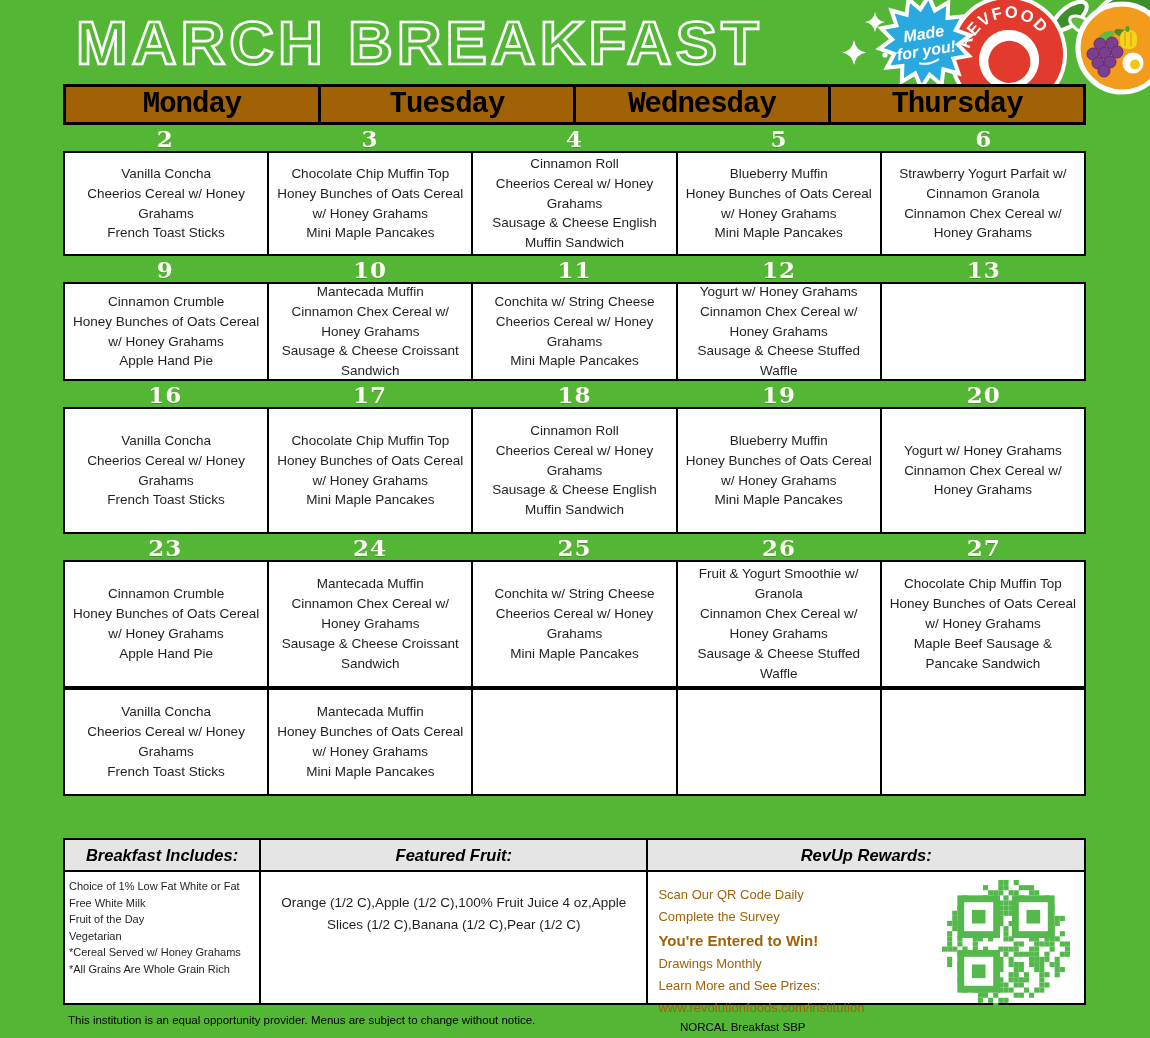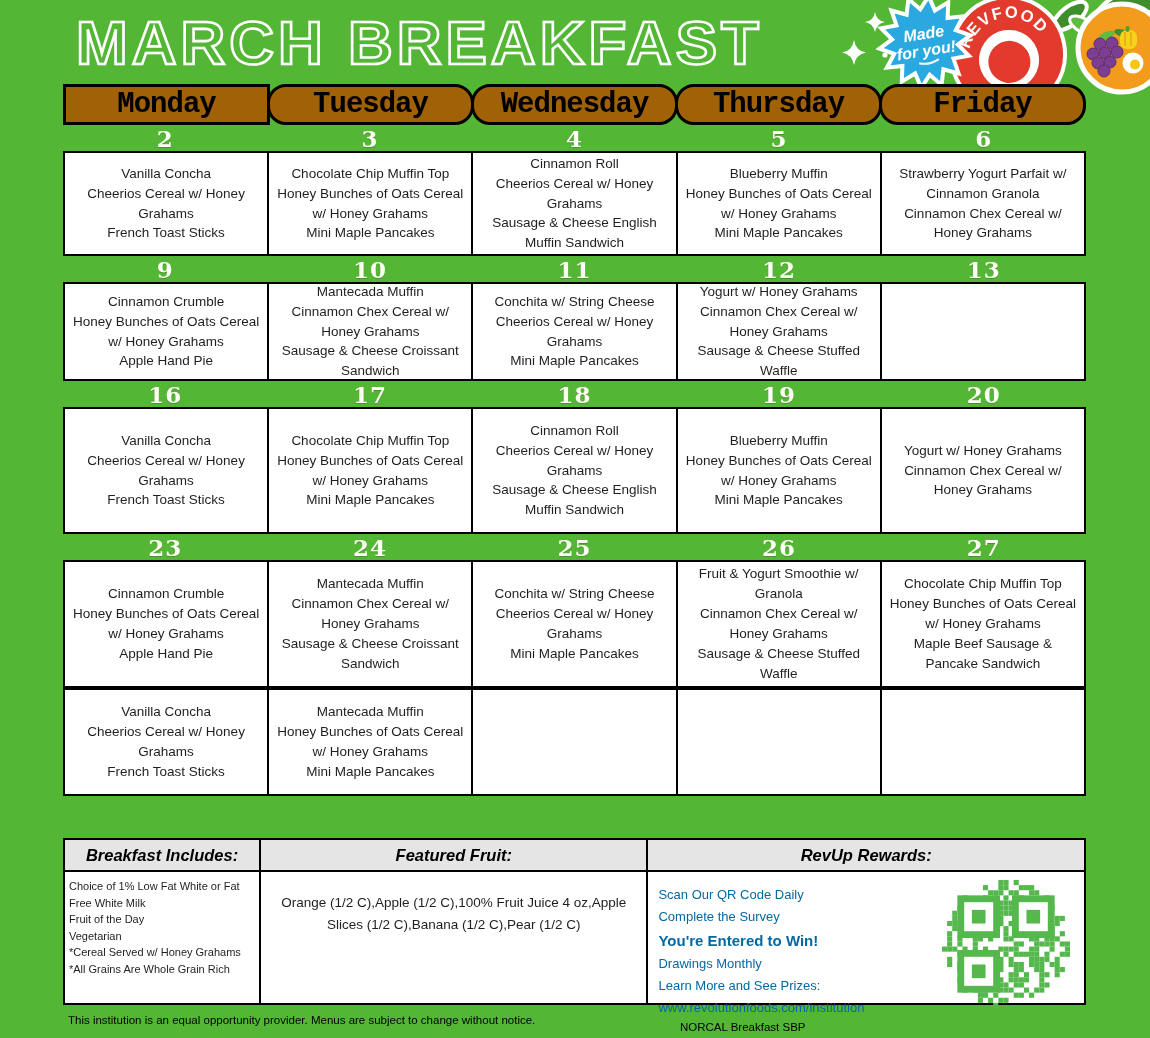--- a/index.html
+++ b/index.html
@@ -12,21 +12,21 @@
 
   
   .calendar{position:absolute;left:63px;top:84px;width:1023px;}
   .day-row{display:flex;}
   .day-cell{
     flex:1;background:#a16207;border:3px solid #000;box-sizing:border-box;
     height:41px;display:flex;align-items:center;justify-content:center;
     font-family:"Liberation Mono","DejaVu Sans Mono",monospace;
     font-weight:bold;font-size:29px;color:#000;letter-spacing:-1px;
   }
-  .day-cell + .day-cell{margin-left:-3px;border-radius:19px;}
+  .day-cell + .day-cell{margin-left:-3px;}
   .date-row{display:flex;height:26px;align-items:center;}
   .date-cell{
     flex:1;text-align:center;color:#fffef4;
     font-family:"DejaVu Serif","Liberation Serif",serif;
     font-weight:bold;font-size:23px;letter-spacing:1px;
     text-shadow:0 1px 0 rgba(0,0,0,0.18);
   }
   .menu-row{display:flex;}
   .menu-cell{
     flex:1;background:#fff;border:2px solid #000;box-sizing:border-box;
@@ -47,21 +47,21 @@
   .box-includes{width:209px;}
   .box-fruit{width:411px;}
   .box-revup{width:464px;position:relative;}
   .info-head{
     background:#e5e5e5;border-bottom:2px solid #000;height:30px;flex:0 0 30px;
     display:flex;align-items:center;justify-content:center;
     font-weight:bold;font-style:italic;font-size:16.5px;color:#000;
   }
   .includes-body{padding:6px 4px;font-size:11px;line-height:1.5;color:#1f1f1f;}
   .fruit-body{padding:20px 14px;font-size:13.5px;line-height:1.6;color:#1f1f1f;text-align:center;}
-  .revup-body{padding:12px 10px;font-size:13px;line-height:1.68;color:#0369a1;width:230px;}
+  .revup-body{padding:12px 10px;font-size:13px;line-height:1.68;color:#a16207;width:230px;}
   .revup-body .bold-line{font-weight:bold;font-size:15px;}
   .qr-wrap{position:absolute;right:14px;top:40px;}
 
   
   .disclaimer{position:absolute;left:68px;top:1014px;font-size:11.5px;color:#000;}
   .program{position:absolute;left:680px;top:1021px;font-size:11.5px;color:#000;}
 </style>
 </head>
 <body>
 
@@ -130,21 +130,20 @@
     </g>
   </g>
 </svg>
 
 <div class="calendar" id="cal">
     <div class="day-row">
       <div class="day-cell">Monday</div>
       <div class="day-cell">Tuesday</div>
       <div class="day-cell">Wednesday</div>
       <div class="day-cell">Thursday</div>
-      <div class="day-cell">Friday</div>
     </div>
     <div class="date-row">
       <div class="date-cell">2</div>
       <div class="date-cell">3</div>
       <div class="date-cell">4</div>
       <div class="date-cell">5</div>
       <div class="date-cell">6</div>
     </div>
     <div class="menu-row" style="height: 105px;">
       <div class="menu-cell">

